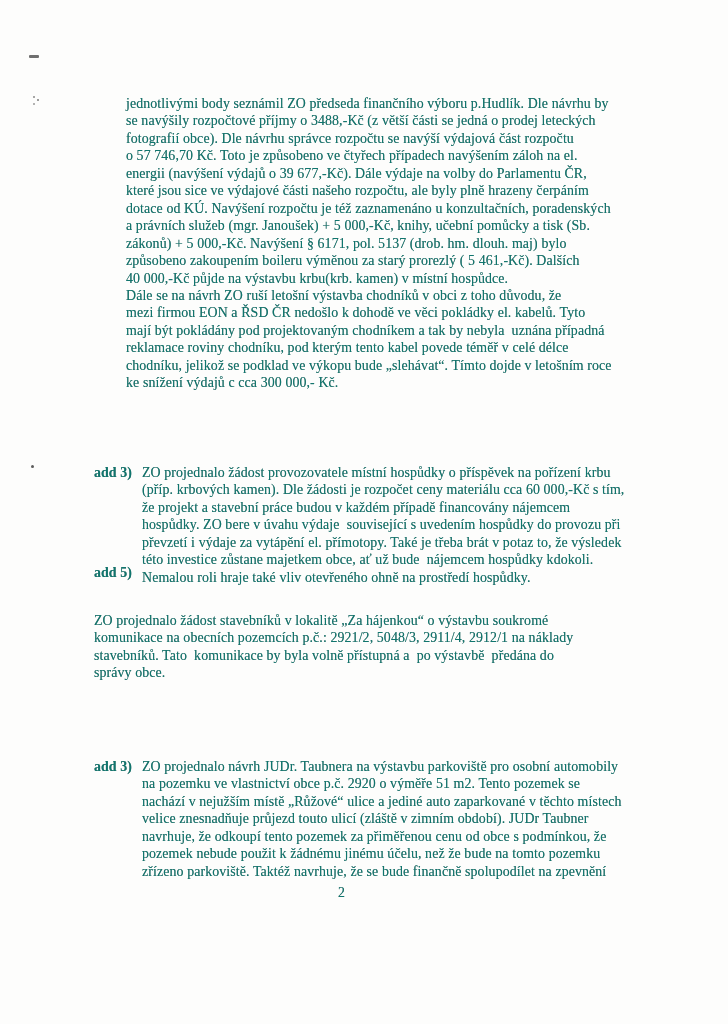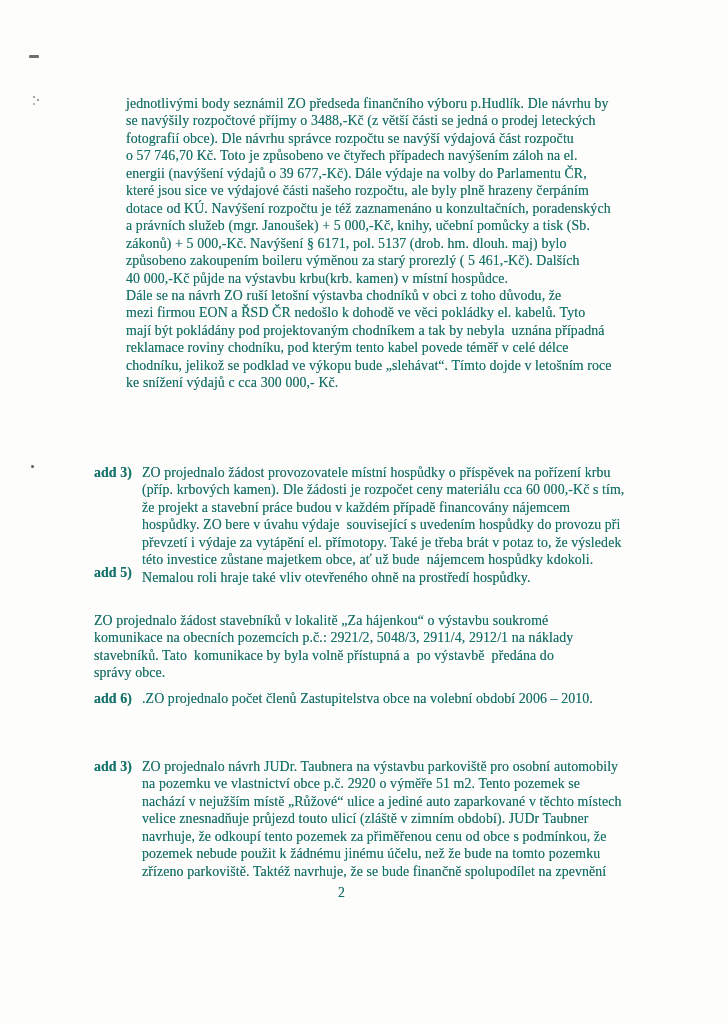--- a/index.html
+++ b/index.html
@@ -113,24 +113,20 @@
   </div>
 
   <div class="item scan-text" style="top: 564px; flex-direction: column;">
     <span class="lbl">add 5)</span>
     <div class="txt">ZO projednalo žádost stavebníků v lokalitě „Za hájenkou“ o výstavbu soukromé
 komunikace na obecních pozemcích p.č.: 2921/2, 5048/3, 2911/4, 2912/1 na náklady
 stavebníků. Tato  komunikace by byla volně přístupná a  po výstavbě  předána do
 správy obce.</div>
   </div>
 
-  <div class="item scan-text" style="top: 690px;">
-    <span class="lbl">add 6)</span>
-    <div class="txt">.ZO projednalo počet členů Zastupitelstva obce na volební období 2006 – 2010.</div>
-  </div>
 
   <div class="item scan-text" style="top: 758px;">
     <span class="lbl">add 3)</span>
     <div class="txt">ZO projednalo návrh JUDr. Taubnera na výstavbu parkoviště pro osobní automobily
 na pozemku ve vlastnictví obce p.č. 2920 o výměře 51 m2. Tento pozemek se
 nachází v nejužším místě „Růžové“ ulice a jediné auto zaparkované v těchto místech
 velice znesnadňuje průjezd touto ulicí (zláště v zimním období). JUDr Taubner
 navrhuje, že odkoupí tento pozemek za přiměřenou cenu od obce s podmínkou, že
 pozemek nebude použit k žádnému jinému účelu, než že bude na tomto pozemku
 zřízeno parkoviště. Taktéž navrhuje, že se bude finančně spolupodílet na zpevnění</div>

